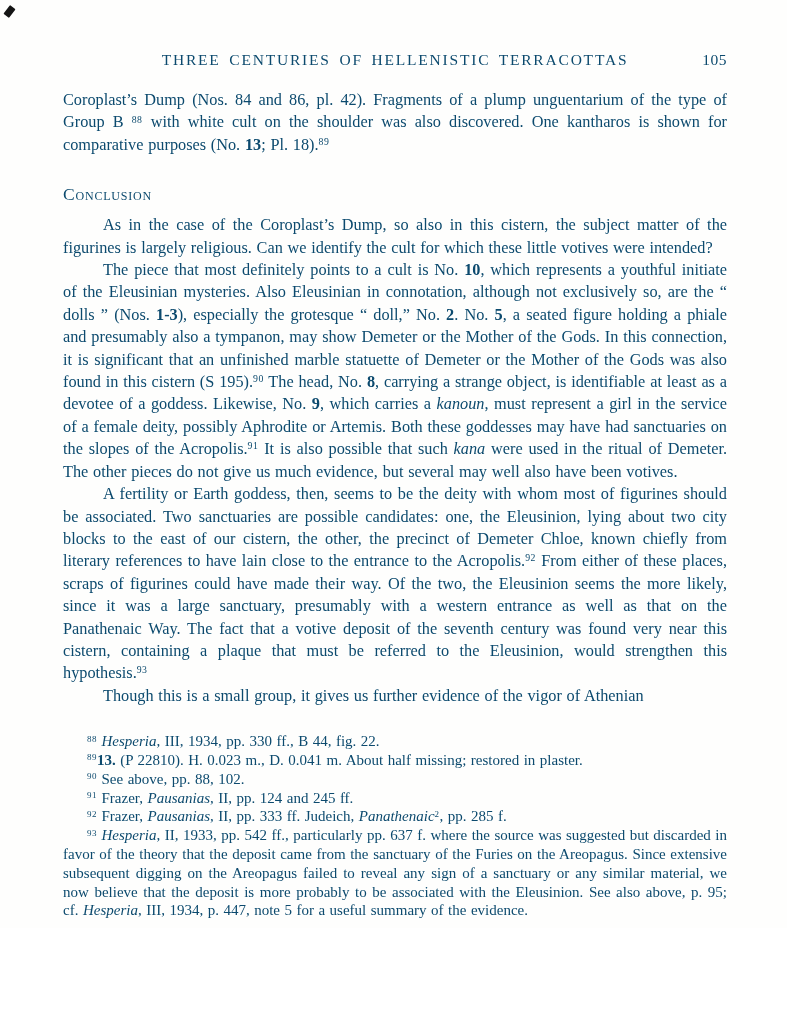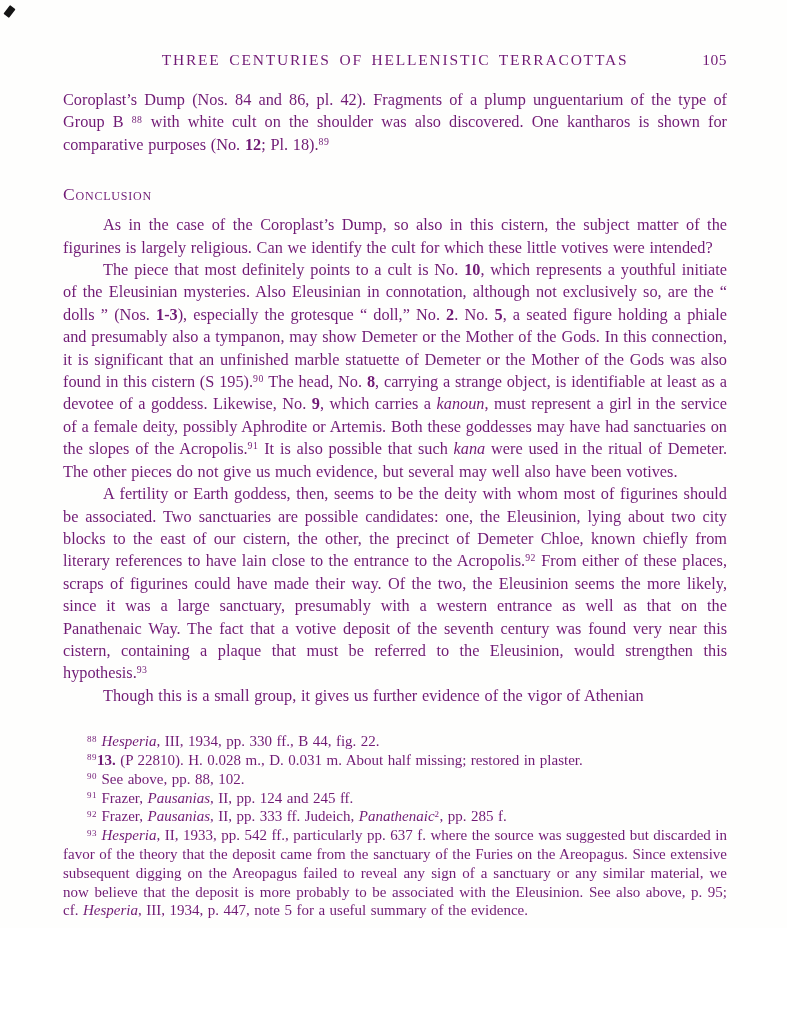--- a/index.html
+++ b/index.html
@@ -5,21 +5,21 @@
   html, body {
     margin: 0;
     padding: 0;
     background: #ffffff;
   }
   .page {
     position: relative;
     width: 787px;
     height: 928px;
     background: #fefefd;
-    color: #701a75;
+    color: #0c4a6e;
     font-family: "Liberation Serif", serif;
     box-sizing: border-box;
     padding: 50px 60px 0 63px;
     overflow: hidden;
   }
   .scan-artifact {
     position: absolute;
     left: 6px;
     top: 6px;
     width: 7px;
@@ -90,31 +90,31 @@
 
 <div class="page">
 
   <div class="scan-artifact"></div>
 
   <div class="running-head">
     <span class="rh-title">THREE CENTURIES OF HELLENISTIC TERRACOTTAS</span>
     <span class="rh-page">105</span>
   </div>
 
-  <p class="para cont"><span>Coroplast’s Dump (Nos. 84 and 86, pl. 42).  Fragments of a plump unguentarium of the type of Group B </span><sup>88</sup><span> with white cult on the shoulder was also discovered.  One kantharos is shown for comparative purposes (No. </span><span class="s-b">12</span><span>; Pl. 18).</span><sup>89</sup></p>
+  <p class="para cont"><span>Coroplast’s Dump (Nos. 84 and 86, pl. 42).  Fragments of a plump unguentarium of the type of Group B </span><sup>88</sup><span> with white cult on the shoulder was also discovered.  One kantharos is shown for comparative purposes (No. </span><span class="s-b">13</span><span>; Pl. 18).</span><sup>89</sup></p>
 
   <h2 class="section-heading">Conclusion</h2>
 
   <p class="para"><span>As in the case of the Coroplast’s Dump, so also in this cistern, the subject matter of the figurines is largely religious.  Can we identify the cult for which these little votives were intended?</span></p>
   <p class="para"><span>The piece that most definitely points to a cult is No. </span><span class="s-b">10</span><span>, which represents a youthful initiate of the Eleusinian mysteries.  Also Eleusinian in connotation, although not exclusively so, are the “ dolls ” (Nos. </span><span class="s-b">1-3</span><span>), especially the grotesque “ doll,” No. </span><span class="s-b">2</span><span>.  No. </span><span class="s-b">5</span><span>, a seated figure holding a phiale and presumably also a tympanon, may show Demeter or the Mother of the Gods.  In this connection, it is significant that an unfinished marble statuette of Demeter or the Mother of the Gods was also found in this cistern (S 195).</span><sup>90</sup><span>  The head, No. </span><span class="s-b">8</span><span>, carrying a strange object, is identifiable at least as a devotee of a goddess.  Likewise, No. </span><span class="s-b">9</span><span>, which carries a </span><span class="s-i">kanoun</span><span>, must represent a girl in the service of a female deity, possibly Aphrodite or Artemis.  Both these goddesses may have had sanctuaries on the slopes of the Acropolis.</span><sup>91</sup><span>  It is also possible that such </span><span class="s-i">kana</span><span> were used in the ritual of Demeter.  The other pieces do not give us much evidence, but several may well also have been votives.</span></p>
   <p class="para"><span>A fertility or Earth goddess, then, seems to be the deity with whom most of figurines should be associated.  Two sanctuaries are possible candidates: one, the Eleusinion, lying about two city blocks to the east of our cistern, the other, the precinct of Demeter Chloe, known chiefly from literary references to have lain close to the entrance to the Acropolis.</span><sup>92</sup><span>  From either of these places, scraps of figurines could have made their way.  Of the two, the Eleusinion seems the more likely, since it was a large sanctuary, presumably with a western entrance as well as that on the Panathenaic Way.  The fact that a votive deposit of the seventh century was found very near this cistern, containing a plaque that must be referred to the Eleusinion, would strengthen this hypothesis.</span><sup>93</sup></p>
   <p class="para"><span>Though this is a small group, it gives us further evidence of the vigor of Athenian</span></p>
 
   <div class="footnotes">
     <p class="fn"><sup>88</sup><span> </span><span class="s-i">Hesperia</span><span>, III, 1934, pp. 330 ff., B 44, fig. 22.</span></p>
-    <p class="fn"><sup>89</sup><span class="s-b">13.</span><span> (P 22810).  H. 0.028 m., D. 0.031 m.  About half missing; restored in plaster.</span></p>
+    <p class="fn"><sup>89</sup><span class="s-b">13.</span><span> (P 22810).  H. 0.023 m., D. 0.041 m.  About half missing; restored in plaster.</span></p>
     <p class="fn"><sup>90</sup><span> See above, pp. 88, 102.</span></p>
     <p class="fn"><sup>91</sup><span> Frazer, </span><span class="s-i">Pausanias</span><span>, II, pp. 124 and 245 ff.</span></p>
     <p class="fn"><sup>92</sup><span> Frazer, </span><span class="s-i">Pausanias</span><span>, II, pp. 333 ff.  Judeich, </span><span class="s-i">Panathenaic</span><sup>2</sup><span>, pp. 285 f.</span></p>
     <p class="fn"><sup>93</sup><span> </span><span class="s-i">Hesperia</span><span>, II, 1933, pp. 542 ff., particularly pp. 637 f. where the source was suggested but discarded in favor of the theory that the deposit came from the sanctuary of the Furies on the Areopagus.  Since extensive subsequent digging on the Areopagus failed to reveal any sign of a sanctuary or any similar material, we now believe that the deposit is more probably to be associated with the Eleusinion.  See also above, p. 95; cf. </span><span class="s-i">Hesperia</span><span>, III, 1934, p. 447, note 5 for a useful summary of the evidence.</span></p>
   </div>
 
 </div>
 
 </body></html>

